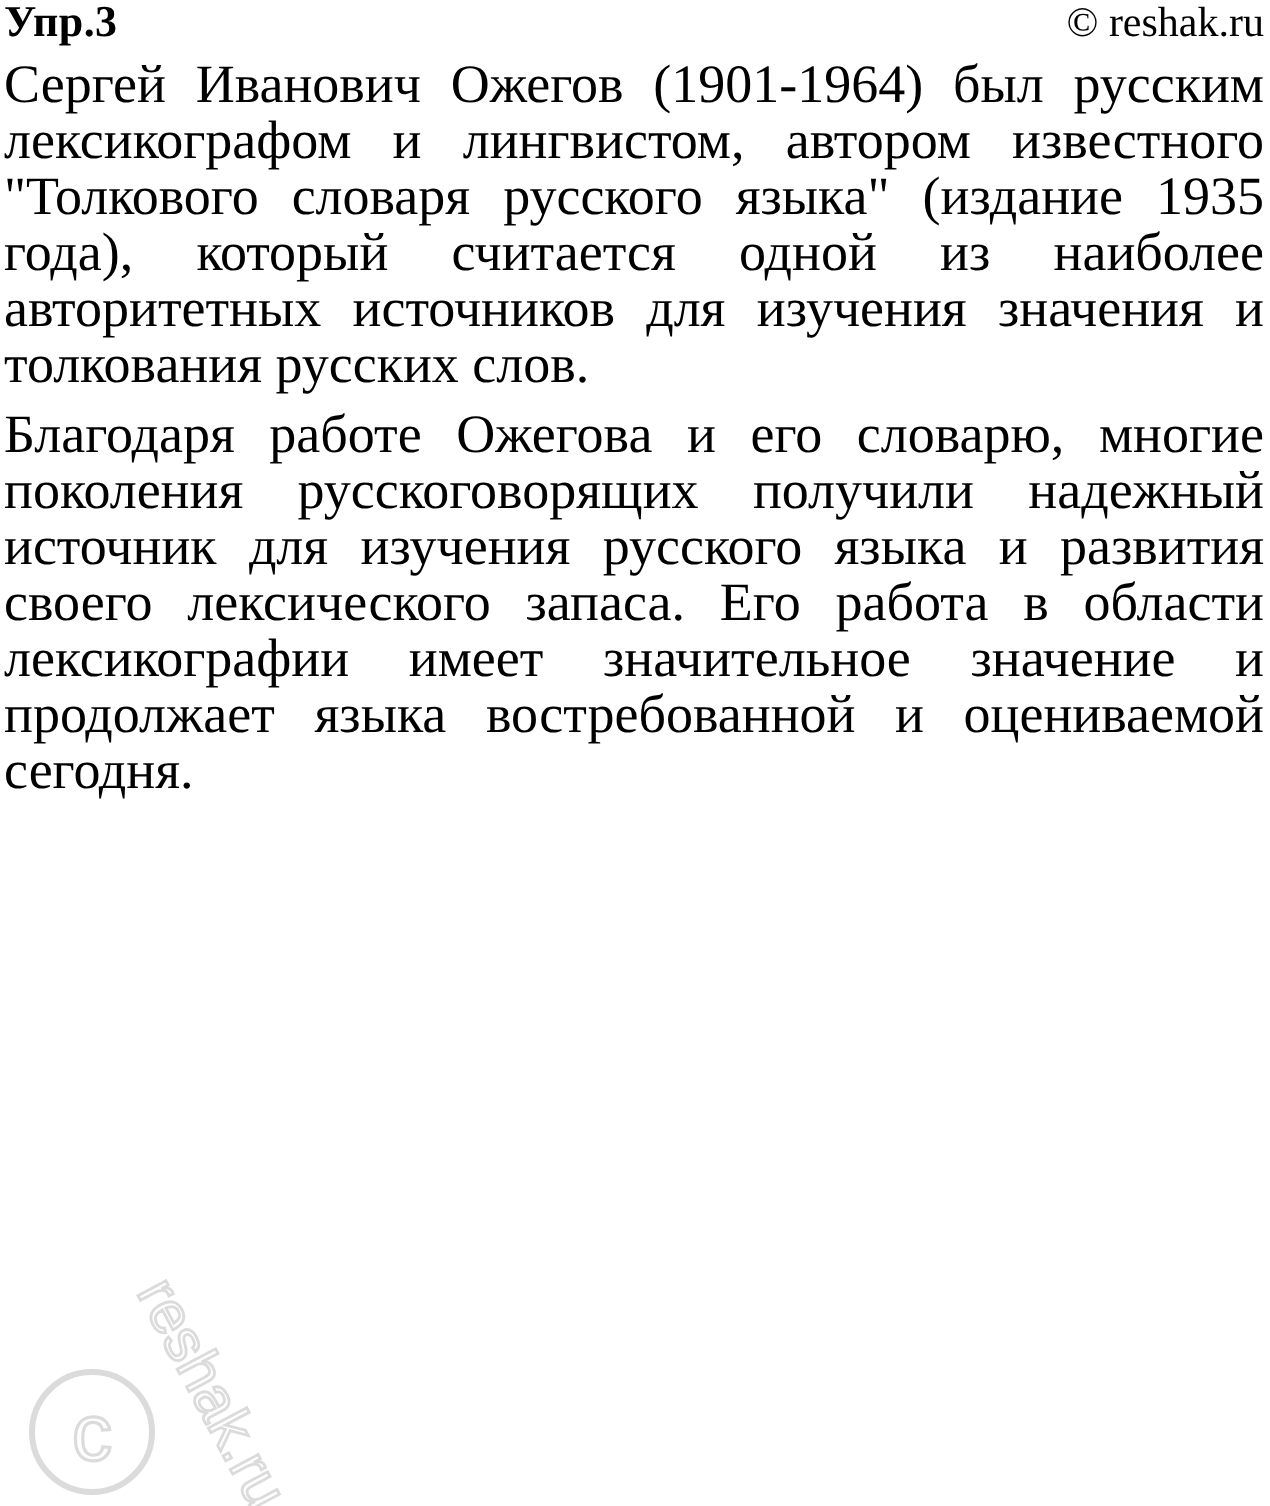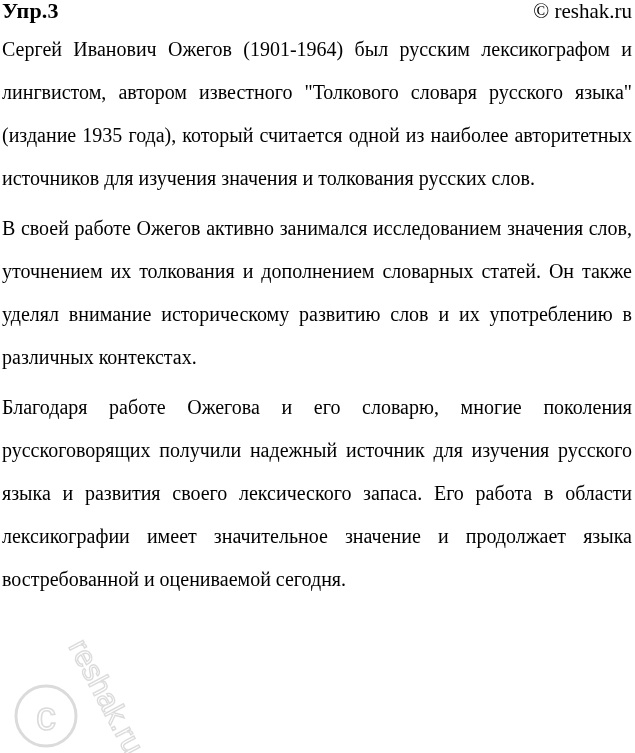--- a/index.html
+++ b/index.html
@@ -33,22 +33,22 @@
     }
     .exercise-title {
       font-weight: bold;
       font-size: 22px;
       letter-spacing: 0.2px;
     }
     .source-mark {
       font-size: 21px;
     }
     .para {
-      font-size: 20px;
-      line-height: 43px;
+      font-size: 27px;
+      line-height: 28px;
       text-align: justify;
       margin: 0 0 7px 0;
       hyphens: none;
     }
     .para:first-of-type { margin-top: 0; }
     .watermark {
       position: absolute;
       left: 8px;
       top: 606px;
       width: 150px;
@@ -60,21 +60,20 @@
 </head>
 <body>
 
 <div class="page">
   <div class="header">
     <span class="exercise-title">Упр.3</span>
     <span class="source-mark">© reshak.ru</span>
   </div>
 
   <p class="para">Сергей Иванович Ожегов (1901-1964) был русским лексикографом и лингвистом, автором известного "Толкового словаря русского языка" (издание 1935 года), который считается одной из наиболее авторитетных источников для изучения значения и толкования русских слов.</p>
-  <p class="para">В своей работе Ожегов активно занимался исследованием значения слов, уточнением их толкования и дополнением словарных статей. Он также уделял внимание историческому развитию слов и их употреблению в различных контекстах.</p>
   <p class="para">Благодаря работе Ожегова и его словарю, многие поколения русскоговорящих получили надежный источник для изучения русского языка и развития своего лексического запаса. Его работа в области лексикографии имеет значительное значение и продолжает языка востребованной и оцениваемой сегодня.</p>
 </div>
 
 <div class="watermark">
   <svg width="150" height="150" viewBox="0 0 150 150">
     <circle cx="38" cy="110" r="30" fill="none" stroke="#808080" stroke-width="3"></circle>
     <text x="38" y="124" font-size="40" text-anchor="middle" fill="none" stroke="#808080" stroke-width="1.6" font-family="Liberation Sans, sans-serif">c</text>
     <text x="60" y="40" font-size="30" fill="none" stroke="#808080" stroke-width="1.4" font-family="Liberation Sans, sans-serif" transform="rotate(62 60 40)">reshak.ru</text>
   </svg>
 </div>

